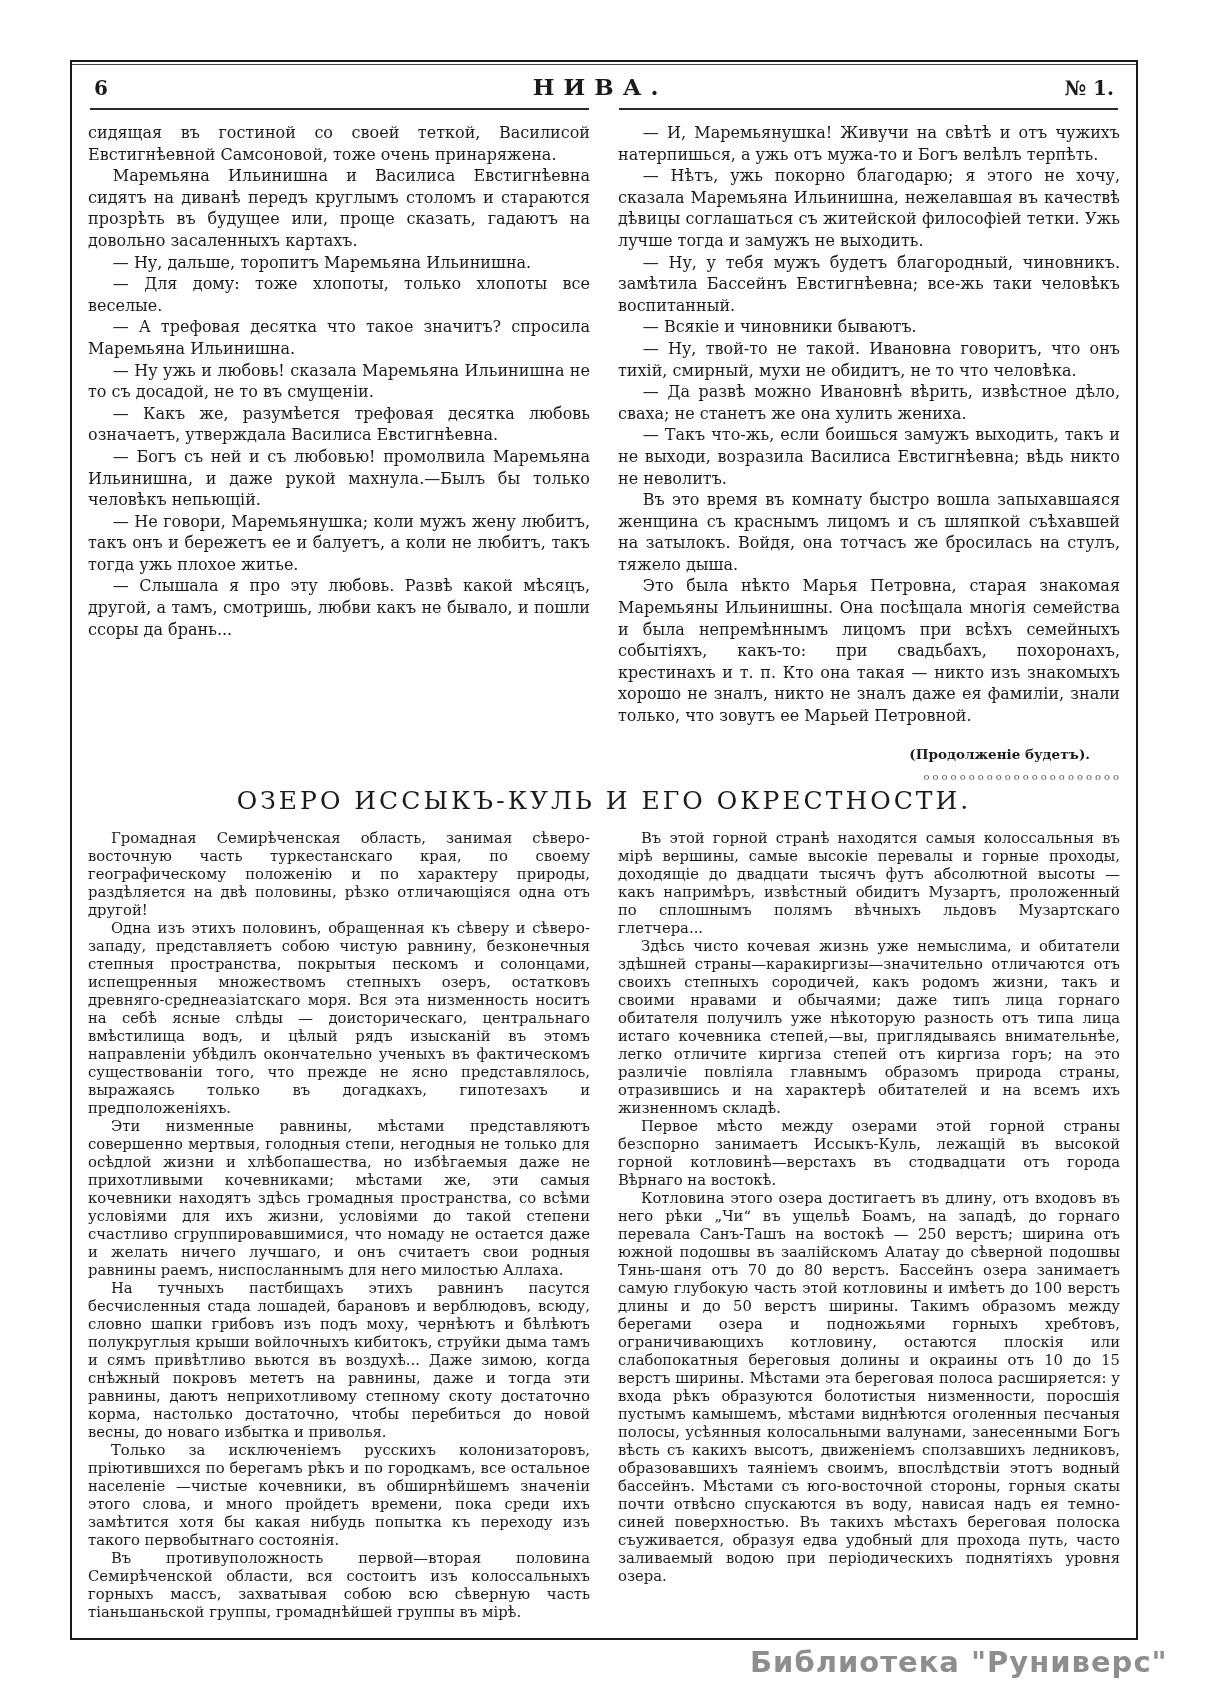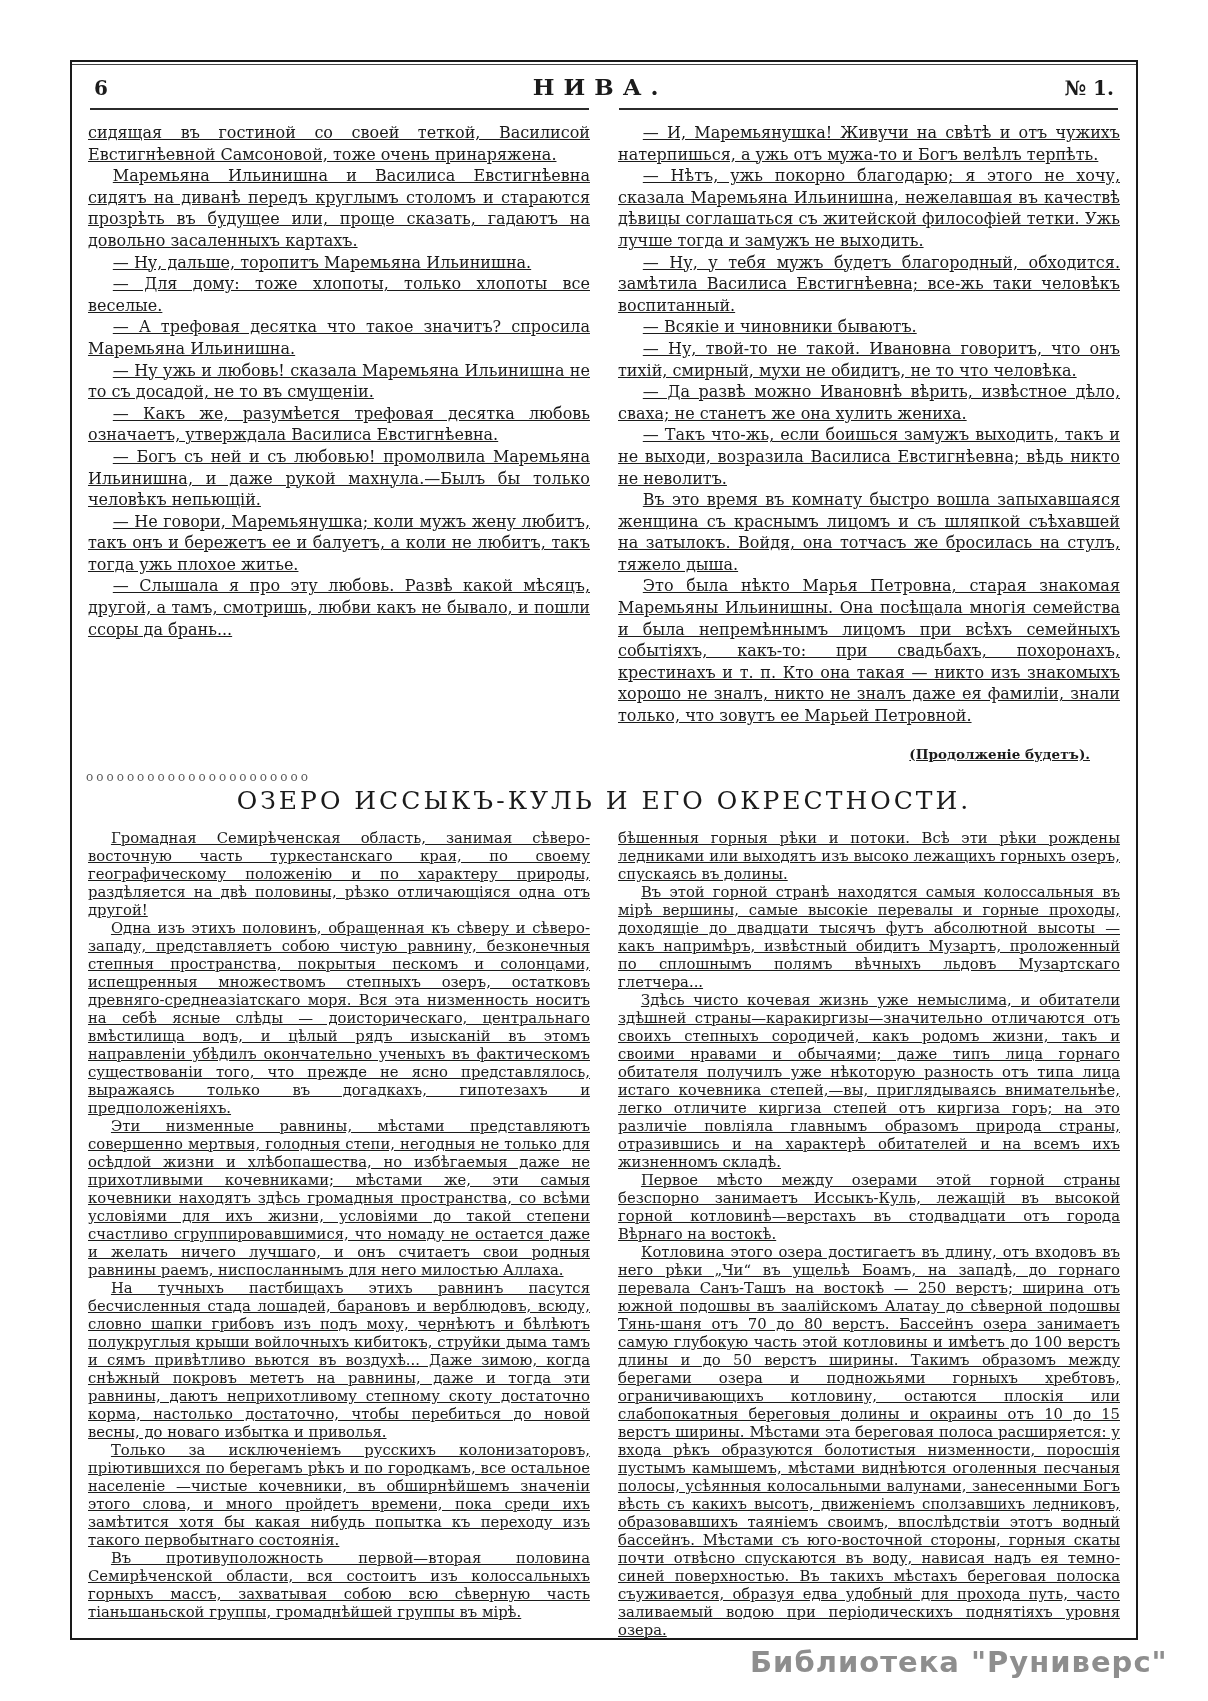--- a/index.html
+++ b/index.html
@@ -51,21 +51,20 @@
   }
   .header-rule span {
     flex: 1 1 0;
     border-top: 2px solid #2b2b2b;
     height: 0;
   }
   .cols {
     display: flex;
     gap: 28px;
     padding: 0 2px;
-    text-decoration: underline;
   }
   .col {
     flex: 1 1 0;
     min-width: 0;
     text-align: justify;
   }
   .story .para {
     font-size: 16px;
     line-height: 21.6px;
   }
@@ -75,22 +74,22 @@
   }
   .para.noindent { text-indent: 0; }
   .continuation-note {
     text-align: right;
     font-size: 13.5px;
     font-weight: bold;
     padding-right: 30px;
     margin: 19px 0 0 0;
   }
   .section-ornament {
-    text-align: left;
-    font-size: 12px;
+    text-align: right;
+    font-size: 10px;
     letter-spacing: 3px;
     color: #5c5c5c;
     margin: 10px 0 0 0;
     line-height: 10px;
   }
   .article-title {
     text-align: center;
     font-size: 25px;
     font-weight: normal;
     letter-spacing: 3px;
@@ -137,21 +136,21 @@
         <p class="para">— Ну ужь и любовь! сказала Маремьяна Ильинишна не то съ досадой, не то въ смущеніи.</p>
         <p class="para">— Какъ же, разумѣется трефовая десятка любовь означаетъ, утверждала Василиса Евстигнѣевна.</p>
         <p class="para">— Богъ съ ней и съ любовью! промолвила Маремьяна Ильинишна, и даже рукой махнула.—Былъ бы только человѣкъ непьющій.</p>
         <p class="para">— Не говори, Маремьянушка; коли мужъ жену любитъ, такъ онъ и бережетъ ее и балуетъ, а коли не любитъ, такъ тогда ужь плохое житье.</p>
         <p class="para">— Слышала я про эту любовь. Развѣ какой мѣсяцъ, другой, а тамъ, смотришь, любви какъ не бывало, и пошли ссоры да брань...</p>
       </div>
     <div class="col">
       <div>
           <p class="para">— И, Маремьянушка! Живучи на свѣтѣ и отъ чужихъ натерпишься, а ужь отъ мужа-то и Богъ велѣлъ терпѣть.</p>
           <p class="para">— Нѣтъ, ужь покорно благодарю; я этого не хочу, сказала Маремьяна Ильинишна, нежелавшая въ качествѣ дѣвицы соглашаться съ житейской философіей тетки. Ужь лучше тогда и замужъ не выходить.</p>
-          <p class="para">— Ну, у тебя мужъ будетъ благородный, обходится. замѣтила Василиса Евстигнѣевна; все-жь таки человѣкъ воспитанный.</p>
+          <p class="para">— Ну, у тебя мужъ будетъ благородный, чиновникъ. замѣтила Бассейнъ Евстигнѣевна; все-жь таки человѣкъ воспитанный.</p>
           <p class="para">— Всякіе и чиновники бываютъ.</p>
           <p class="para">— Ну, твой-то не такой. Ивановна говоритъ, что онъ тихій, смирный, мухи не обидитъ, не то что человѣка.</p>
           <p class="para">— Да развѣ можно Ивановнѣ вѣрить, извѣстное дѣло, сваха; не станетъ же она хулить жениха.</p>
           <p class="para">— Такъ что-жь, если боишься замужъ выходить, такъ и не выходи, возразила Василиса Евстигнѣевна; вѣдь никто не неволитъ.</p>
           <p class="para">Въ это время въ комнату быстро вошла запыхавшаяся женщина съ краснымъ лицомъ и съ шляпкой съѣхавшей на затылокъ. Войдя, она тотчасъ же бросилась на стулъ, тяжело дыша.</p>
           <p class="para">Это была нѣкто Марья Петровна, старая знакомая Маремьяны Ильинишны. Она посѣщала многія семейства и была непремѣннымъ лицомъ при всѣхъ семейныхъ событіяхъ, какъ-то: при свадьбахъ, похоронахъ, крестинахъ и т. п. Кто она такая — никто изъ знакомыхъ хорошо не зналъ, никто не зналъ даже ея фамиліи, знали только, что зовутъ ее Марьей Петровной.</p>
         </div>
       <p class="continuation-note">(Продолженіе будетъ).</p>
     </div>
   </div>
@@ -163,21 +162,20 @@
   <div class="cols article">
     <div class="col">
         <p class="para">Громадная Семирѣченская область, занимая сѣверо-восточную часть туркестанскаго края, по своему географическому положенію и по характеру природы, раздѣляется на двѣ половины, рѣзко отличающіяся одна отъ другой!</p>
         <p class="para">Одна изъ этихъ половинъ, обращенная къ сѣверу и сѣверо-западу, представляетъ собою чистую равнину, безконечныя степныя пространства, покрытыя пескомъ и солонцами, испещренныя множествомъ степныхъ озеръ, остатковъ древняго-среднеазіатскаго моря. Вся эта низменность носитъ на себѣ ясные слѣды — доисторическаго, центральнаго вмѣстилища водъ, и цѣлый рядъ изысканій въ этомъ направленіи убѣдилъ окончательно ученыхъ въ фактическомъ существованіи того, что прежде не ясно представлялось, выражаясь только въ догадкахъ, гипотезахъ и предположеніяхъ.</p>
         <p class="para">Эти низменные равнины, мѣстами представляютъ совершенно мертвыя, голодныя степи, негодныя не только для осѣдлой жизни и хлѣбопашества, но избѣгаемыя даже не прихотливыми кочевниками; мѣстами же, эти самыя кочевники находятъ здѣсь громадныя пространства, со всѣми условіями для ихъ жизни, условіями до такой степени счастливо сгруппировавшимися, что номаду не остается даже и желать ничего лучшаго, и онъ считаетъ свои родныя равнины раемъ, ниспосланнымъ для него милостью Аллаха.</p>
         <p class="para">На тучныхъ пастбищахъ этихъ равнинъ пасутся бесчисленныя стада лошадей, барановъ и верблюдовъ, всюду, словно шапки грибовъ изъ подъ моху, чернѣютъ и бѣлѣютъ полукруглыя крыши войлочныхъ кибитокъ, струйки дыма тамъ и сямъ привѣтливо вьются въ воздухѣ... Даже зимою, когда снѣжный покровъ мететъ на равнины, даже и тогда эти равнины, даютъ неприхотливому степному скоту достаточно корма, настолько достаточно, чтобы перебиться до новой весны, до новаго избытка и приволья.</p>
         <p class="para">Только за исключеніемъ русскихъ колонизаторовъ, пріютившихся по берегамъ рѣкъ и по городкамъ, все остальное населеніе —чистые кочевники, въ обширнѣйшемъ значеніи этого слова, и много пройдетъ времени, пока среди ихъ замѣтится хотя бы какая нибудь попытка къ переходу изъ такого первобытнаго состоянія.</p>
         <p class="para">Въ противуположность первой—вторая половина Семирѣченской области, вся состоитъ изъ колоссальныхъ горныхъ массъ, захватывая собою всю сѣверную часть тіаньшаньской группы, громаднѣйшей группы въ мірѣ.</p>
       </div>
     <div class="col">
-        <p class="para noindent">бѣшенныя горныя рѣки и потоки. Всѣ эти рѣки рождены ледниками или выходятъ изъ высоко лежащихъ горныхъ озеръ, спускаясь въ долины.</p>
         <p class="para">Въ этой горной странѣ находятся самыя колоссальныя въ мірѣ вершины, самые высокіе перевалы и горные проходы, доходящіе до двадцати тысячъ футъ абсолютной высоты — какъ напримѣръ, извѣстный обидитъ Музартъ, проложенный по сплошнымъ полямъ вѣчныхъ льдовъ Музартскаго глетчера...</p>
         <p class="para">Здѣсь чисто кочевая жизнь уже немыслима, и обитатели здѣшней страны—каракиргизы—значительно отличаются отъ своихъ степныхъ сородичей, какъ родомъ жизни, такъ и своими нравами и обычаями; даже типъ лица горнаго обитателя получилъ уже нѣкоторую разность отъ типа лица истаго кочевника степей,—вы, приглядываясь внимательнѣе, легко отличите киргиза степей отъ киргиза горъ; на это различіе повліяла главнымъ образомъ природа страны, отразившись и на характерѣ обитателей и на всемъ ихъ жизненномъ складѣ.</p>
         <p class="para">Первое мѣсто между озерами этой горной страны безспорно занимаетъ Иссыкъ-Куль, лежащій въ высокой горной котловинѣ—верстахъ въ стодвадцати отъ города Вѣрнаго на востокѣ.</p>
         <p class="para">Котловина этого озера достигаетъ въ длину, отъ входовъ въ него рѣки „Чи“ въ ущельѣ Боамъ, на западѣ, до горнаго перевала Санъ-Ташъ на востокѣ — 250 верстъ; ширина отъ южной подошвы въ заалійскомъ Алатау до сѣверной подошвы Тянь-шаня отъ 70 до 80 верстъ. Бассейнъ озера занимаетъ самую глубокую часть этой котловины и имѣетъ до 100 верстъ длины и до 50 верстъ ширины. Такимъ образомъ между берегами озера и подножьями горныхъ хребтовъ, ограничивающихъ котловину, остаются плоскія или слабопокатныя береговыя долины и окраины отъ 10 до 15 верстъ ширины. Мѣстами эта береговая полоса расширяется: у входа рѣкъ образуются болотистыя низменности, поросшія пустымъ камышемъ, мѣстами виднѣются оголенныя песчаныя полосы, усѣянныя колосальными валунами, занесенными Богъ вѣсть съ какихъ высотъ, движеніемъ сползавшихъ ледниковъ, образовавшихъ таяніемъ своимъ, впослѣдствіи этотъ водный бассейнъ. Мѣстами съ юго-восточной стороны, горныя скаты почти отвѣсно спускаются въ воду, нависая надъ ея темно-синей поверхностью. Въ такихъ мѣстахъ береговая полоска съуживается, образуя едва удобный для прохода путь, часто заливаемый водою при періодическихъ поднятіяхъ уровня озера.</p>
       </div>
   </div>
 
 </div>
 
 <div class="watermark">Библиотека "Руниверс"</div>

